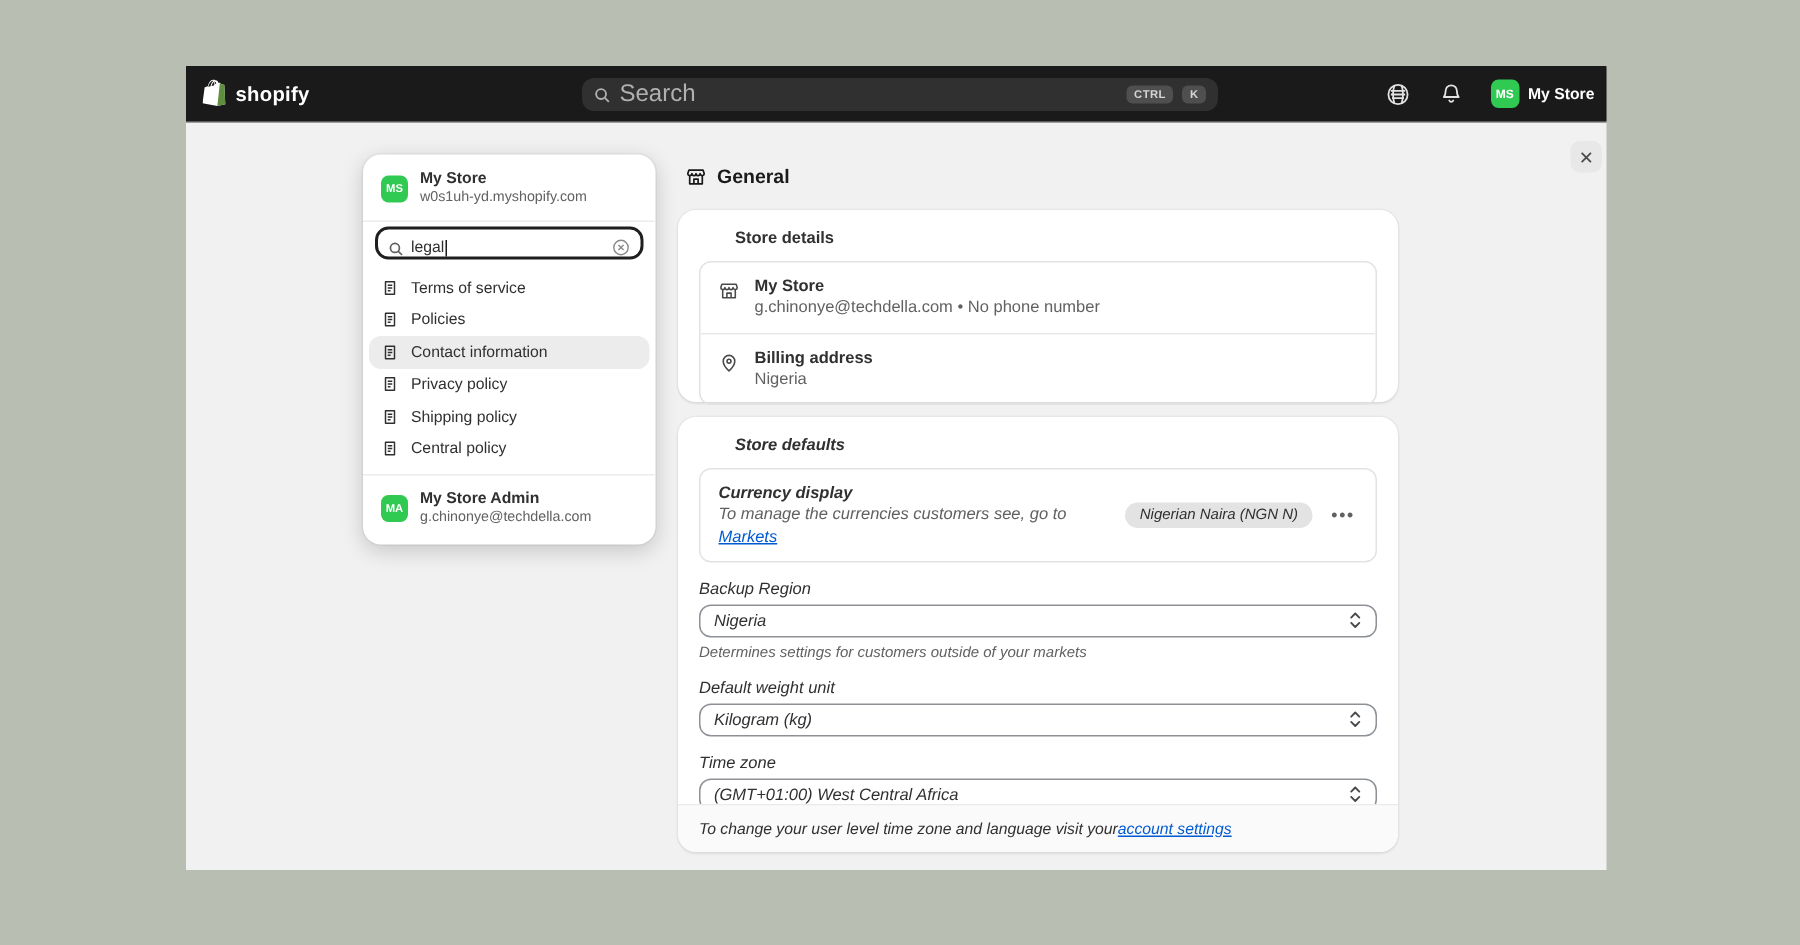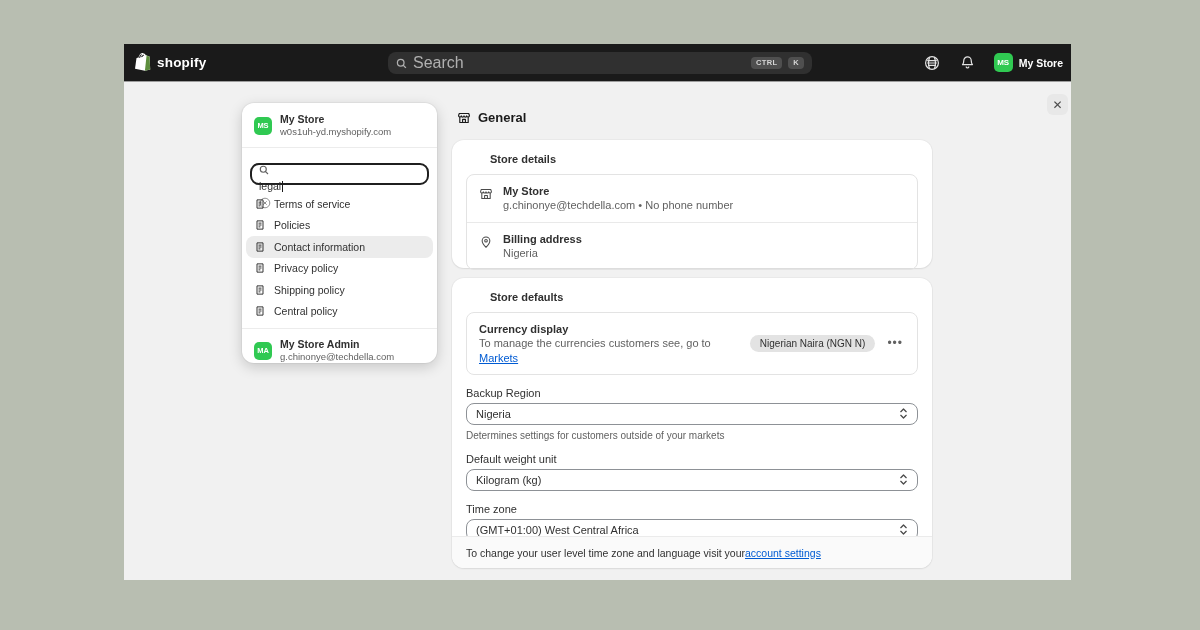--- a/index.html
+++ b/index.html
@@ -27,39 +27,39 @@
   .avatar.md { width:18px; height:18px; font-size:7.5px; border-radius:5px; }
   .top-account-name { color:#fff; font-size:10.5px; font-weight:bold; }
 
   
   .panel { position:absolute; left:118px; top:59px; width:195px; height:260px; background:#fff;
            border-radius:12px; box-shadow:0 4px 14px rgba(0,0,0,.18), 0 0 0 1px rgba(0,0,0,.04); }
   .panel-header { display:flex; align-items:center; gap:8px; padding:10px 12px 9px 12px;
                   border-bottom:1px solid #ececec; }
   .panel-store-name { font-size:10.5px; font-weight:bold; color:#303030; line-height:1.25; }
   .panel-store-domain { font-size:9.5px; color:#616161; line-height:1.25; }
-  .panel-search { margin:15px 8px 6px 8px; border:2px solid #1f1f1f; border-radius:9px; height:22px;
-                  display:flex; align-items:flex-start; padding:0 7px; gap:5px; background:#fff; cursor:text;flex-direction:column; }
+  .panel-search { margin:3px 8px 6px 8px; border:2px solid #1f1f1f; border-radius:9px; height:22px;
+                  display:flex; align-items:flex-end; padding:0 7px; gap:5px; background:#fff; cursor:text; }
   .panel-search-text { font-size:10.5px; color:#303030; flex:1; display:flex; align-items:center; }
   .caret { display:inline-block; width:1px; height:11px; background:#1a1a1a; margin-left:1px; }
   .results { padding:2px 4px 6px 4px; }
   .result-item { display:flex; align-items:center; gap:8px; height:21.5px; padding:0 8px;
                  border-radius:8px; font-size:10.5px; color:#303030; cursor:pointer; }
   .result-item.active { background:#ececec; }
   .panel-footer { border-top:1px solid #ececec; display:flex; align-items:center; gap:8px;
                   padding:9px 12px; }
 
   
   .page-header { position:absolute; left:333px; top:66px; display:flex; align-items:center; gap:7px; }
   .page-title { font-size:13px; font-weight:bold; color:#1a1a1a; }
 
   .card { position:absolute; background:#fff; border-radius:12px; width:480px;
           box-shadow:0 1px 2px rgba(0,0,0,.07), 0 0 0 1px rgba(0,0,0,.03); }
   .card1 { left:328px; top:96px; height:128px; padding:13px 14px; }
-  .card2 { left:328px; top:234px; height:290px; padding:13px 14px; overflow:hidden; }
+  .card2 { left:328px; top:234px; height:290px; padding:13px 14px; overflow:hidden;font-style:italic; }
   .card-title { font-size:11px; font-weight:bold; color:#303030;margin-left:24px; }
 
   .detail-box { margin-top:9px; border:1px solid #e3e3e3; border-radius:8px; }
   .detail-row { display:flex; align-items:flex-start; gap:10px; padding:9px 12px; cursor:pointer; }
   .detail-row + .detail-row { border-top:1px solid #e9e9e9; }
   .detail-row .ic { margin-top:3px; }
   .detail-title { font-size:11px; font-weight:bold; color:#303030; line-height:1.3; }
   .detail-sub { font-size:11px; color:#616161; line-height:1.3; }
 
   .currency-box { margin-top:9px; border:1px solid #e3e3e3; border-radius:8px; padding:9px 12px;

